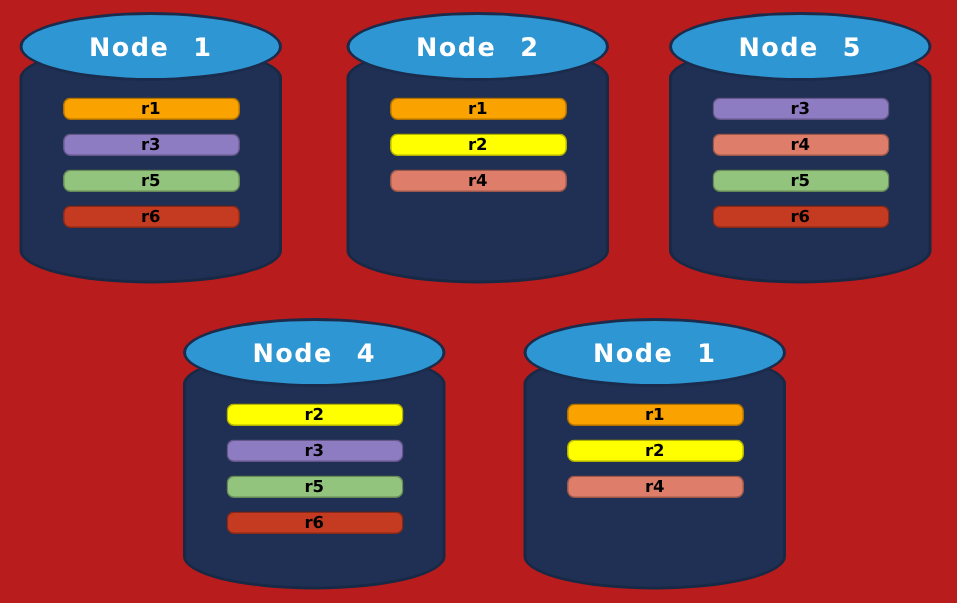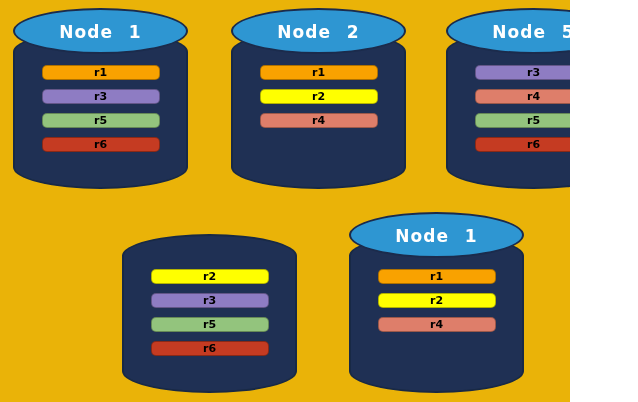--- a/index.html
+++ b/index.html
@@ -1,20 +1,20 @@
 <!DOCTYPE html>
 <html><head>
 <meta charset="utf-8">
 <style>
   html, body { margin: 0; padding: 0; background: #ffffff; }
   .canvas {
     position: relative;
-    width: 570px;
+    width: 638px;
     height: 402px;
-    background: #eab308;
+    background: #b91c1c;
     font-family: "DejaVu Sans", "Liberation Sans", sans-serif;
     overflow: hidden;
   }
   .cylinder {
     position: absolute;
     width: 175px;
     height: 181px;
   }
   .cyl-body {
     position: absolute;
@@ -134,20 +134,23 @@
           <span style="color: rgb(0, 0, 0);">r5</span>
         </div>
         <div class="bar" style="background: rgb(197, 59, 34);">
           <span style="color: rgb(0, 0, 0);">r6</span>
         </div>
       </div>
     </div>
 
     <div class="cylinder pos-3">
       <div class="cyl-body" style="background: rgb(31, 48, 84); border-color: rgb(24, 41, 69);"></div>
+      <div class="cyl-top" style="background: rgb(46, 150, 210); border-color: rgb(27, 43, 76);">
+        <span class="node-title" style="color: rgb(255, 255, 255);">Node 4</span>
+      </div>
       <div class="bars">
         <div class="bar" style="background: rgb(255, 255, 0);">
           <span style="color: rgb(0, 0, 0);">r2</span>
         </div>
         <div class="bar" style="background: rgb(142, 124, 195);">
           <span style="color: rgb(0, 0, 0);">r3</span>
         </div>
         <div class="bar" style="background: rgb(147, 196, 125);">
           <span style="color: rgb(0, 0, 0);">r5</span>
         </div>

